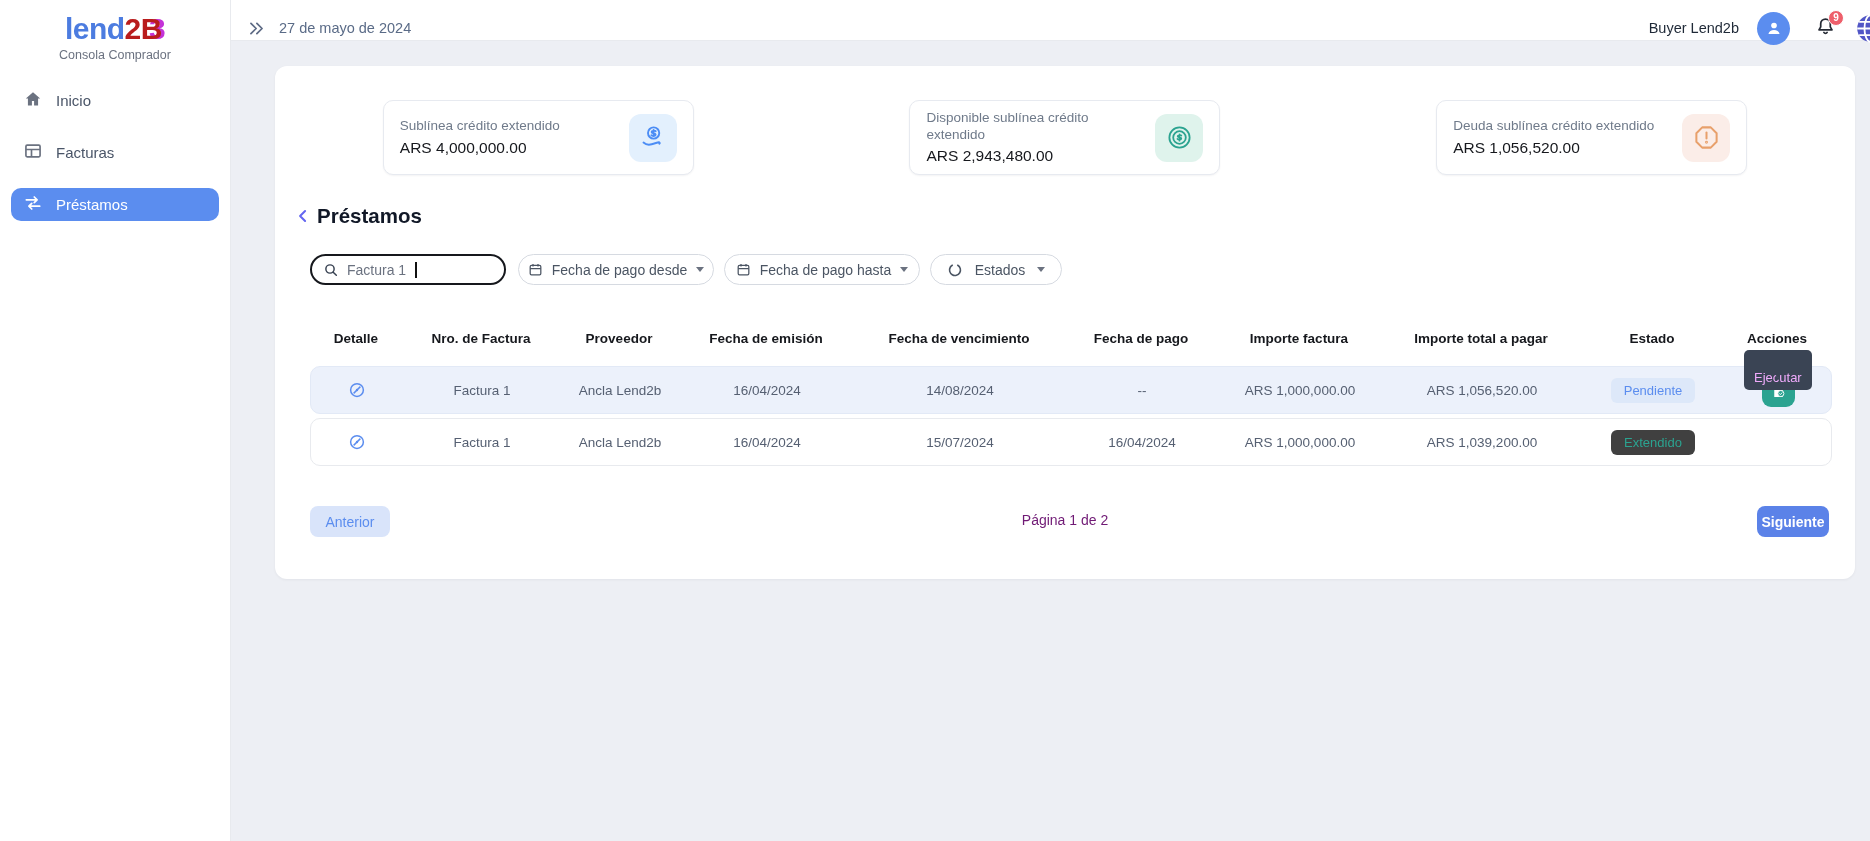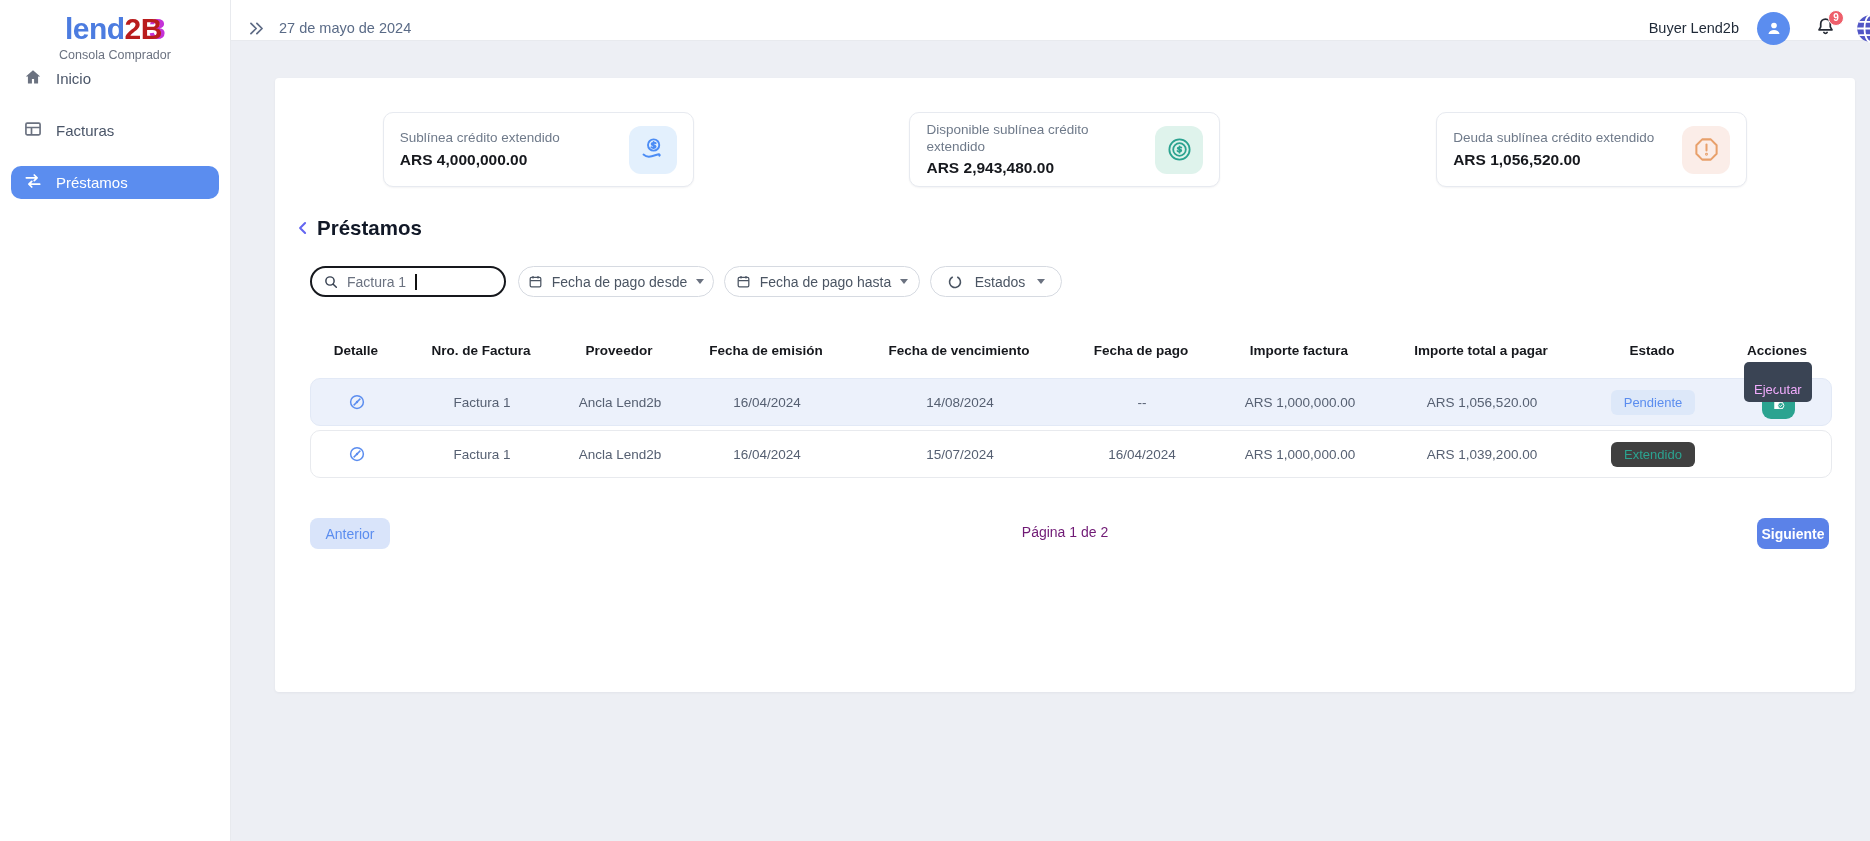--- a/index.html
+++ b/index.html
@@ -8,44 +8,44 @@
   .app { position:relative; width:1870px; height:841px; background:#EDEFF4; overflow:hidden; }
 
   
   .sidebar { position:absolute; left:0; top:0; width:231px; height:841px; background:#FFFFFF; border-right:1px solid #E8EAEE; z-index:5; }
   .brand { text-align:center; padding-top:12px; }
   .brand-line { font-size:30px; font-weight:700; letter-spacing:-0.5px; position:relative; display:inline-block; }
   .brand-primary { color:#4C7CE0; }
   .brand-secondary { color:#b91c1c; position:relative; z-index:2; }
   .brand-accent { color:#C433D8; margin-left:-13px; position:relative; z-index:1; }
   .brand-subtitle { font-size:12.5px; color:#6B7280; margin-top:2px; }
-  .nav { padding:0 11px; }
+  .nav { margin-top:22px; padding:0 11px; }
   .nav-item { display:flex; align-items:center; gap:13px; height:33px; padding:0 12px; border-radius:10px; margin-bottom:19px; color:#4A5568; font-size:15px; cursor:pointer; }
   .nav-item svg { flex:0 0 auto; color:#6B7280; }
   .nav-item.active { background:#5B8DEF; color:#FFFFFF; }
   .nav-item.active svg { color:#FFFFFF; }
 
   
   .topbar { position:absolute; left:231px; top:0; width:1639px; height:41px; background:#FFFFFF; border-bottom:1px solid #E8EAEE; display:flex; align-items:center; padding:16px 0 0 16px; z-index:4; }
   .topbar-date { margin-left:13px; font-size:14.5px; color:#5A6B87; }
   .topbar-right { margin-left:auto; display:flex; align-items:center; }
   .user-name { font-size:14.5px; color:#1F2937; }
   .avatar { width:33px; height:33px; border-radius:50%; background:#5B8DEF; margin-left:18px; display:flex; align-items:center; justify-content:center; cursor:pointer; }
   .bell-wrap { position:relative; margin-left:24px; cursor:pointer; }
   .bell-badge { position:absolute; top:-5px; right:-7px; min-width:16px; height:16px; border-radius:8px; background:#EE5F6B; color:#FFF; font-size:10px; font-weight:700; display:flex; align-items:center; justify-content:center; padding:0 4px; border:1.5px solid #FFF; }
   .globe-wrap { margin-left:19px; margin-right:-15px; cursor:pointer; line-height:0; }
 
   
-  .panel { position:absolute; left:275px; top:78px; width:1580px; height:614px; background:#FFFFFF; border-radius:4px; box-shadow:0 1px 3px rgba(16,24,40,0.05); }
+  .panel { position:absolute; left:275px; top:66px; width:1580px; height:513px; background:#FFFFFF; border-radius:12px; box-shadow:0 1px 3px rgba(16,24,40,0.05); }
 
   
   .cards-row { position:absolute; top:34px; left:0; width:100%; display:flex; justify-content:space-around; }
   .card { width:311px; height:75px; background:#FFFFFF; border:1px solid #E7EAF0; border-radius:10px; box-shadow:0 1px 2px rgba(16,24,40,0.05); display:flex; align-items:center; justify-content:space-between; padding:10px 16px; }
   .card-label { font-size:13.5px; color:#6F7A8A; line-height:1.25; max-width:205px; }
-  .card-value { font-size:15.5px; font-weight:700; color:#16181D; margin-top:4px; }
+  .card-value { font-size:15.5px; font-weight:400; color:#16181D; margin-top:4px; }
   .card-icon { width:48px; height:48px; border-radius:12px; display:flex; align-items:center; justify-content:center; flex:0 0 auto; }
   .icon-bg-blue { background:#E3F0FD; }
   .icon-bg-green { background:#DFF3EC; }
   .icon-bg-peach { background:#FBEDE8; }
 
   
   .page-head { position:absolute; top:138px; left:18px; display:flex; align-items:center; gap:4px; }
   .back-chevron { line-height:0; cursor:pointer; }
   .page-title { font-size:20.5px; font-weight:600; color:#111827; }
 

